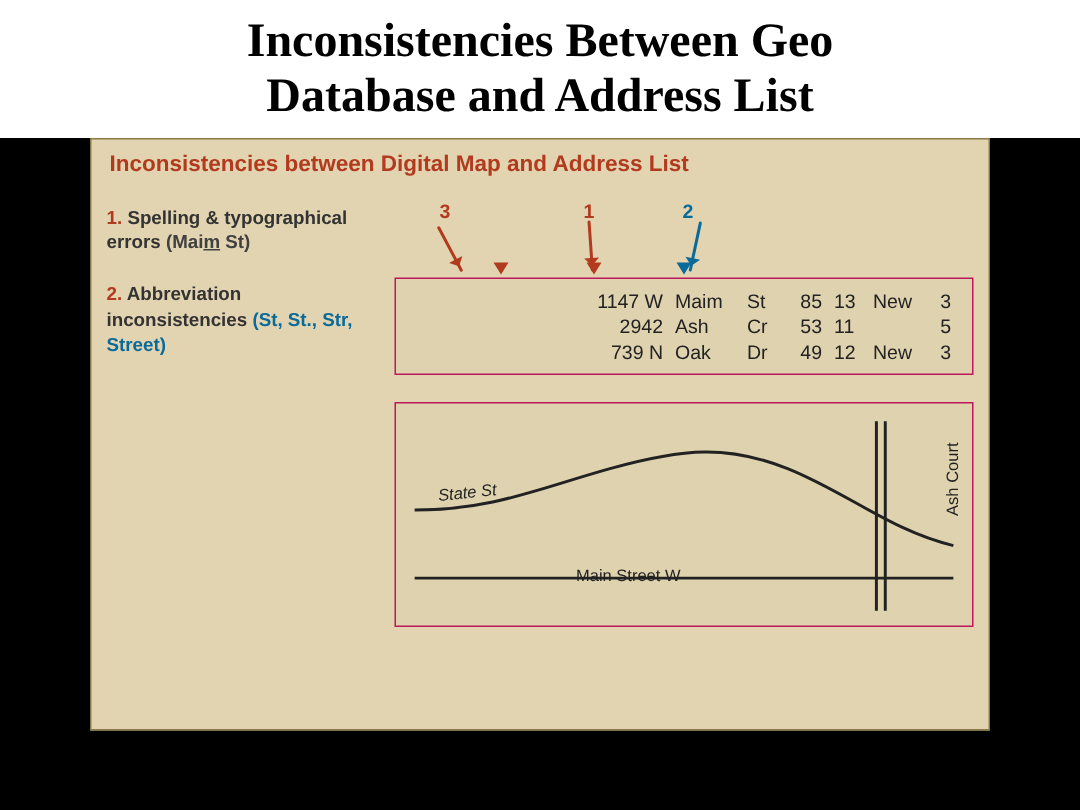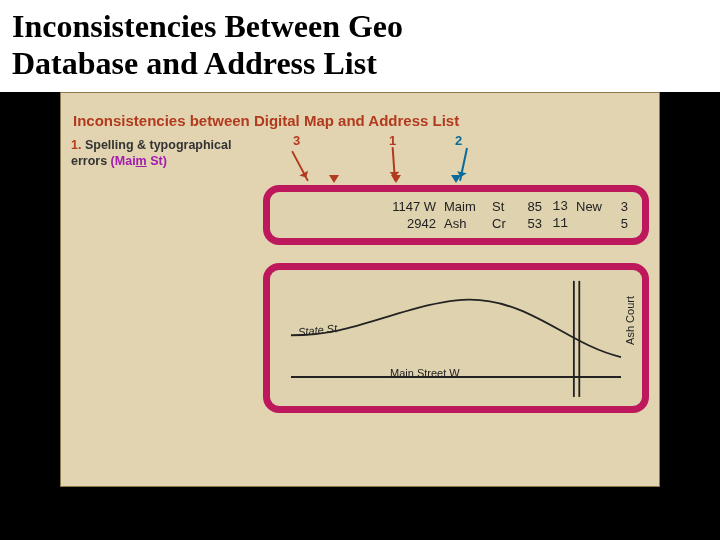--- a/index.html
+++ b/index.html
@@ -5,57 +5,57 @@
   * { margin: 0; padding: 0; box-sizing: border-box; }
   body {
     width: 720px;
     height: 540px;
     background: #000;
     font-family: "Times New Roman", serif;
     overflow: hidden;
   }
   .slide-title {
     background: #fff;
-    text-align: left;
+    text-align: center;
     font-size: 32px;
     font-weight: bold;
     padding: 8px 12px 10px;
     line-height: 1.15;
   }
   .diagram {
     margin: 0 auto;
     width: 600px;
     height: 395px;
     background: #e2d4b0;
     border: 1px solid #8a7a4a;
     position: relative;
     font-family: Arial, Helvetica, sans-serif;
   }
   .diag-title {
     color: #b23a1e;
     font-weight: bold;
     font-size: 15px;
-    padding: 19px 12px 10px;
+    padding: 8px 12px 10px;
   }
   
   .legend {
     position: absolute;
     left: 10px;
     top: 44px;
     width: 180px;
   }
   .legend-item {
     margin-bottom: 18px;
     font-size: 12.5px;
     line-height: 1.35;
     font-weight: bold;
   }
   .legend-item .num { color: #b23a1e; }
   .legend-item .body { color: #333; }
-  .legend-item .hl-red { color: #a21caf; }
+  .legend-item .hl-red { color: #404040; }
   .legend-item .hl-blue { color: #0a6a9a; }
   .legend-item .uline { text-decoration: underline; }
   
   .rightcol {
     position: absolute;
     left: 202px;
     top: 40px;
     width: 386px;
   }
   
@@ -92,37 +92,37 @@
     border: 5px solid transparent;
     border-top: 8px solid #b23a1e;
   }
   .m3 { left: 66px; }
   .m1 { left: 128px; }
   .m2 { left: 188px; border-top-color:#0a6a9a; }
 
   
   .table-panel, .map-panel {
     background: #dfd2af;
-    border: 7px solid #be185d;
-    border-radius: 16px;
+    border: 1px solid #be185d;
+    border-radius: 0;
     padding: 6px 10px;
   }
   .table-panel { margin-bottom: 18px; }
   table.addr {
     width: 100%;
     border-collapse: collapse;
     font-size: 13px;
     color: #222;
   }
   table.addr td { padding: 1px 4px; white-space: nowrap; }
   table.addr td.r { text-align: right; }
   table.addr td.name { width: 48px; }
   table.addr td.sfx  { width: 28px; margin-top: 46px; }
   table.addr td.cA   { width: 30px; text-align: right; }
-  table.addr td.cB   { width: 26px; text-align: right; font-family: Liberation Mono, monospace; }
+  table.addr td.cB   { width: 26px; text-align: left; }
   table.addr td.cC   { width: 42px; }
   table.addr td.cD   { width: 18px; text-align: right; }
 
   
   .map-panel {
     height: 150px;
     position: relative;
     padding: 0;
   }
   .map-svg { position: absolute; inset: 0; width:100%; height:100%; }
@@ -144,20 +144,25 @@
 </div>
 
 <div class="diagram">
   <div class="diag-title">Inconsistencies between Digital Map and Address List</div>
 
   <div class="legend">
     <div class="legend-item">
       <span class="num">1.</span>
       <span class="body">Spelling &amp; typographical errors </span>
       <span class="hl-red">(Mai<span class="uline">m</span> St)</span>
+    </div>
+    <div class="legend-item">
+      <span class="num">2.</span>
+      <span class="body">Abbreviation inconsistencies </span>
+      <span class="hl-blue">(St, St., Str, Street)</span>
     </div>
   </div>
 
   <div class="rightcol">
 
     <div class="callouts">
       <span class="cnum n3">3</span>
       <span class="cnum n1">1</span>
       <span class="cnum n2">2</span>
       <span class="arrow a3"></span>
@@ -182,20 +187,29 @@
             </tr>
             <tr>
               <td class="r">2942</td>
               <td class="name">Ash</td>
               <td class="sfx">Cr</td>
               <td class="cA">53</td>
               <td class="cB">11</td>
               <td class="cC"></td>
               <td class="cD">5</td>
             </tr>
+            <tr>
+              <td class="r">739 N</td>
+              <td class="name">Oak</td>
+              <td class="sfx">Dr</td>
+              <td class="cA">49</td>
+              <td class="cB">12</td>
+              <td class="cC">New</td>
+              <td class="cD">3</td>
+            </tr>
           </tbody>
       </table>
     </div>
 
     <div class="map-panel">
       <svg class="map-svg" viewBox="0 0 380 150">
         <path d="M8 72 C 60 72, 90 58, 140 44 C 190 30, 220 28, 260 44 C 300 60, 330 86, 372 96" stroke="#222" stroke-width="2" fill="none"></path>
         <line x1="8" y1="118" x2="372" y2="118" stroke="#222" stroke-width="2"></line>
         <line x1="320" y1="12" x2="320" y2="140" stroke="#222" stroke-width="2"></line>
         <line x1="326" y1="12" x2="326" y2="140" stroke="#222" stroke-width="2"></line>

